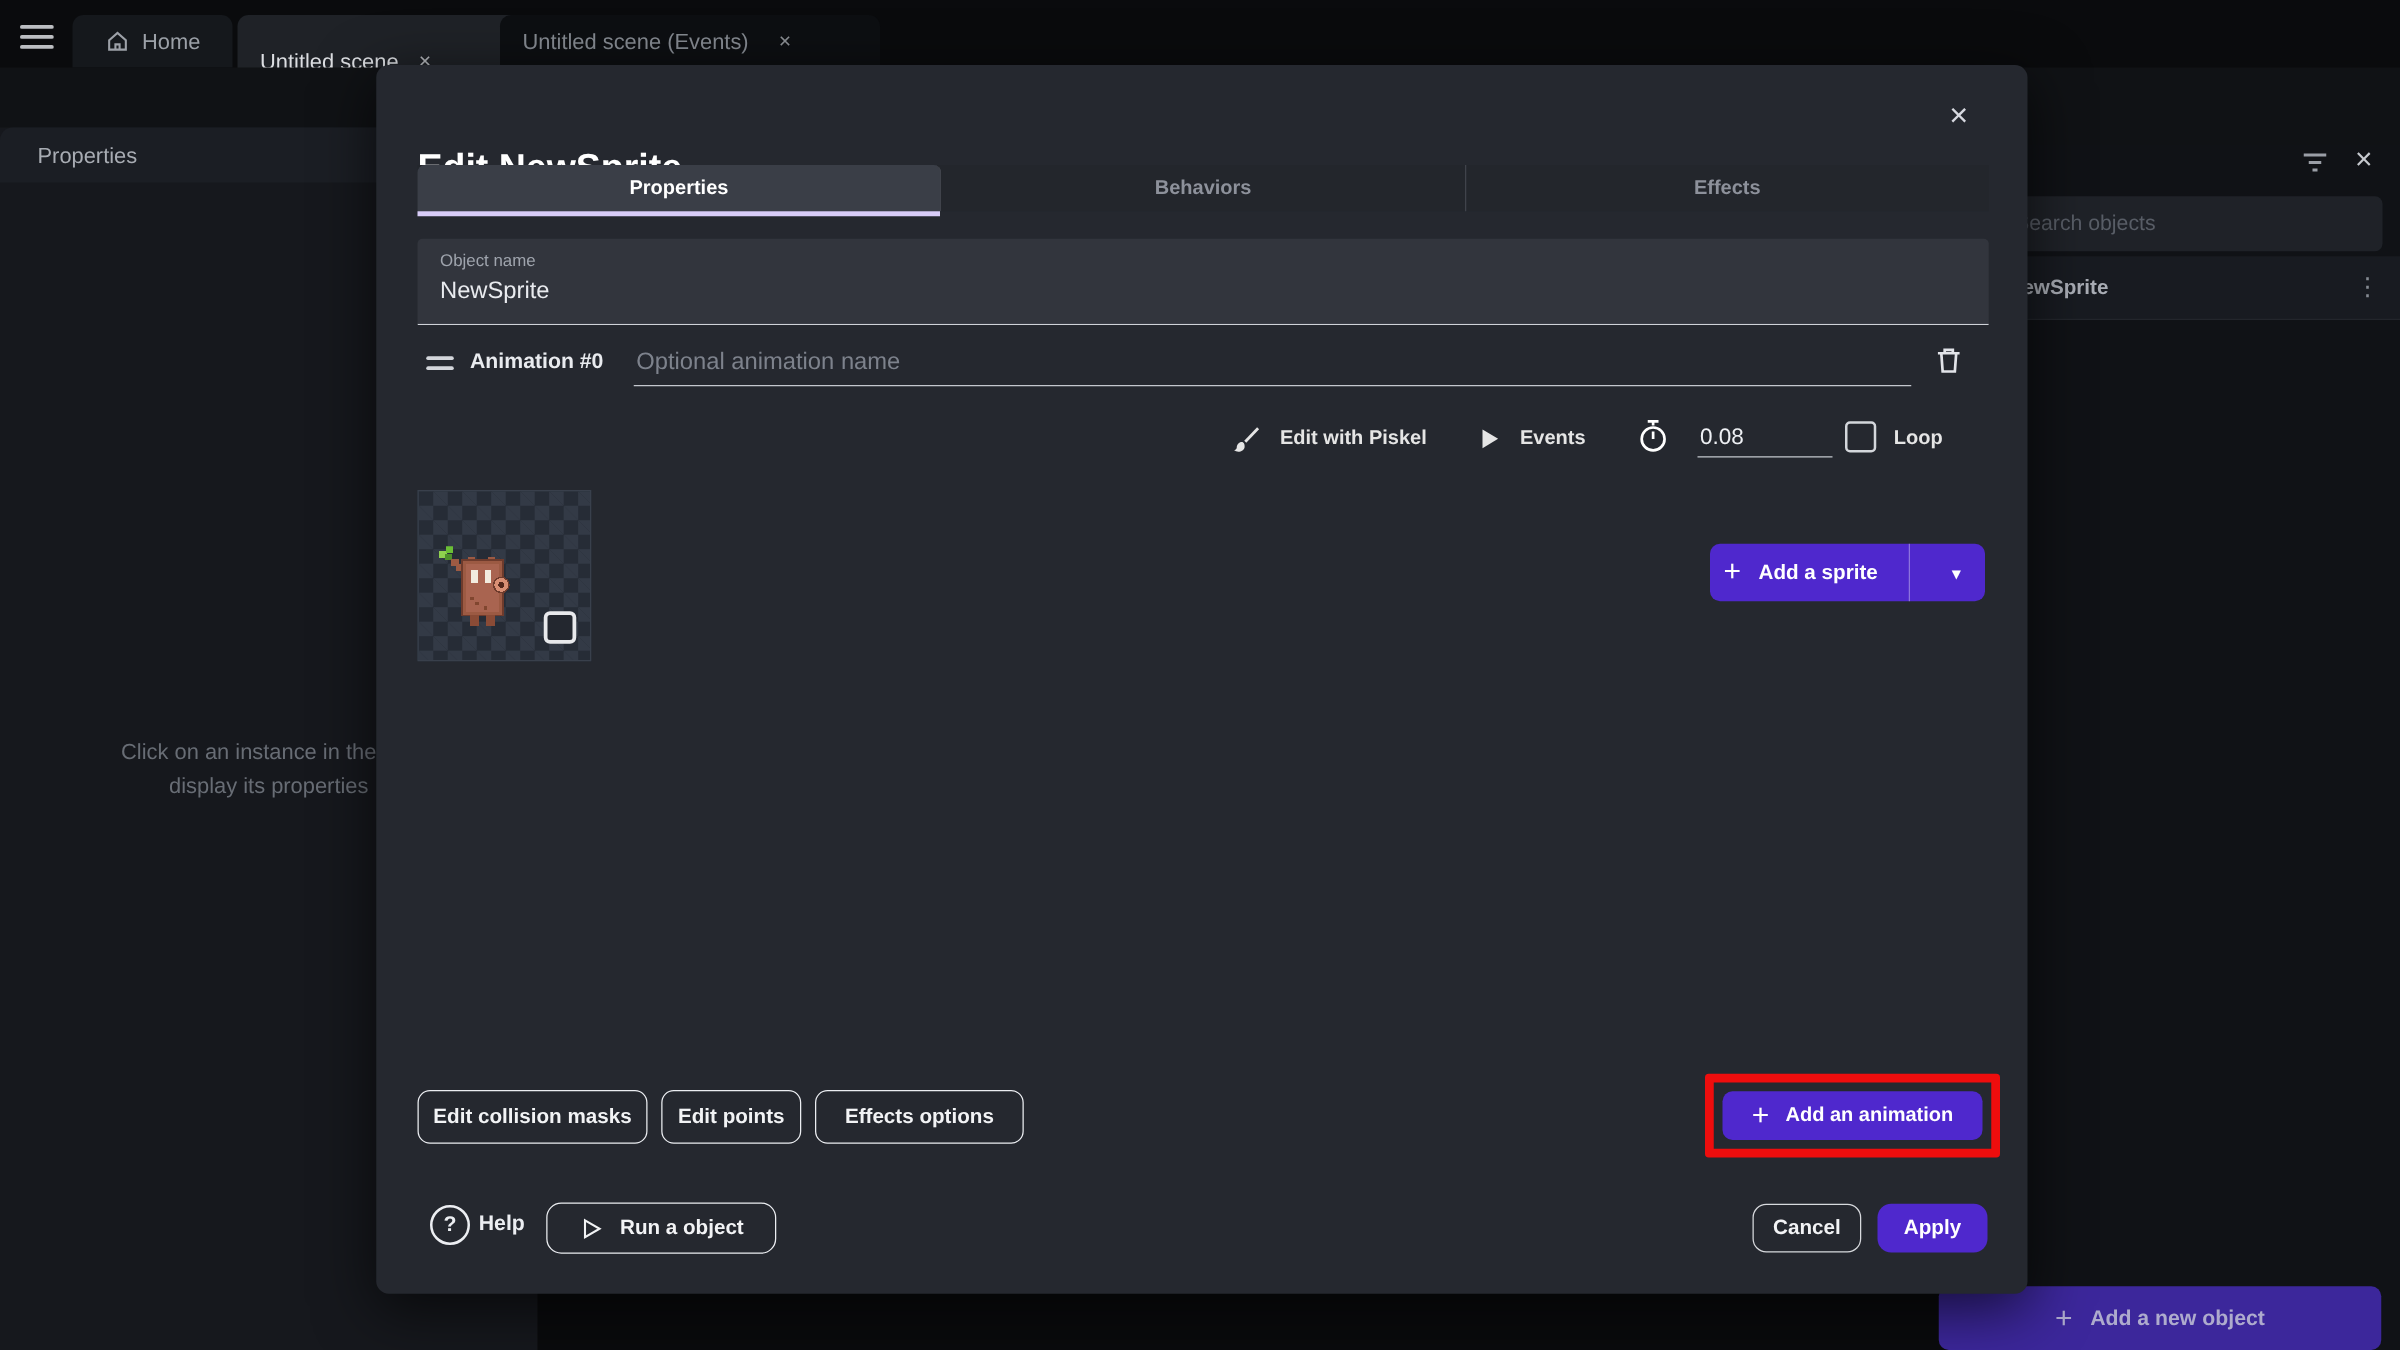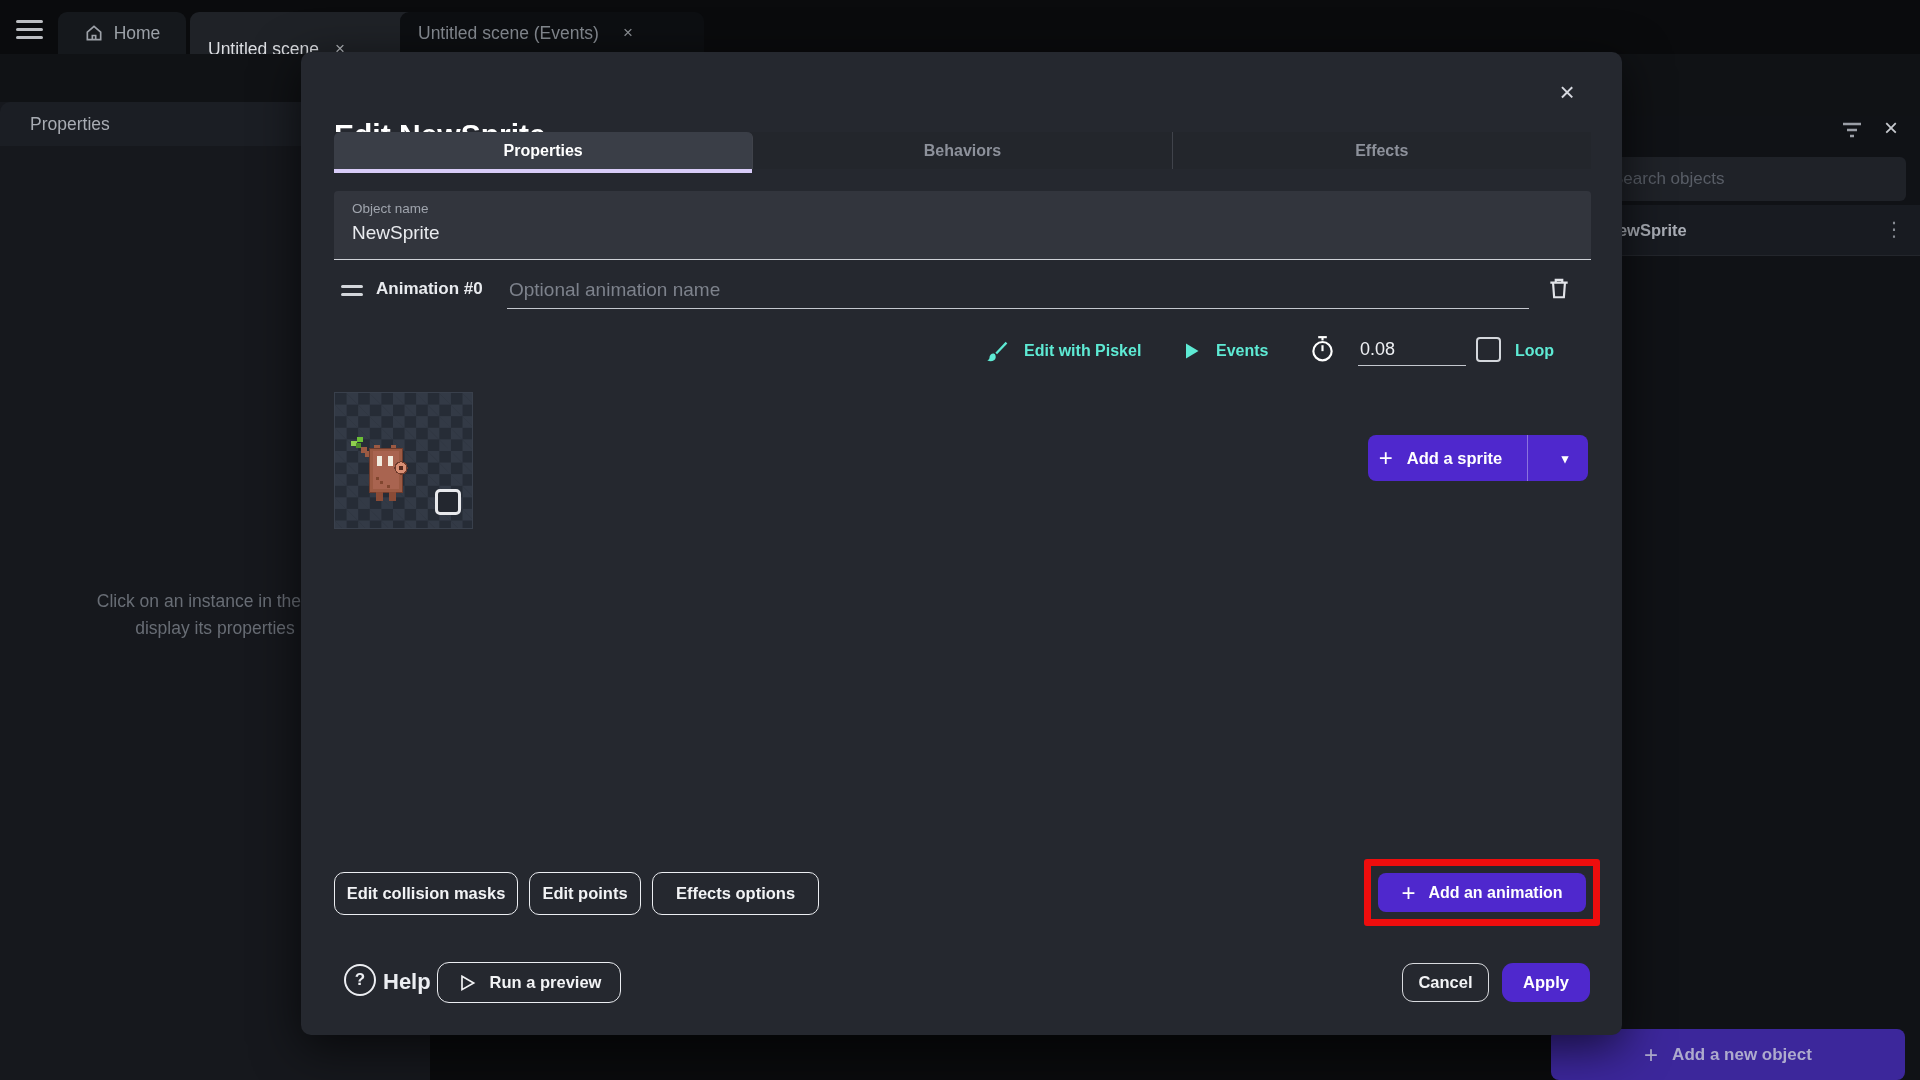--- a/index.html
+++ b/index.html
@@ -77,21 +77,21 @@
 
   .anim-handle{left:40px;top:233px;width:22px;height:11px;display:flex;flex-direction:column;justify-content:space-between;cursor:grab;}
   .anim-handle span{height:3px;background:#d3d6db;border-radius:2px;}
   .anim-label{left:75px;top:227px;font-size:17px;font-weight:bold;color:#e9ebef;}
   .anim-input{left:206px;top:220px;width:1018px;height:34px;background:transparent;border:none;
               border-bottom:1px solid #c4c7ce;color:#e9ebef;font-size:19px;outline:none;
               font-family:"Liberation Sans",sans-serif;}
   .anim-input::placeholder{color:#7d828c;}
   .anim-trash{left:1245px;top:222px;width:26px;height:28px;color:#e2e4e9;cursor:pointer;}
 
-  .prow{top:285px;height:28px;display:flex;align-items:center;color:#5eead4;}
+  .prow{top:285px;height:28px;display:flex;align-items:center;color:#e5e5e5;}
   .prow .blabel{font-size:16px;font-weight:bold;}
   .time-input{left:1057px;top:281px;width:104px;background:transparent;border:none;border-bottom:1px solid #c4c7ce;
               color:#eef0f4;font-size:18px;height:30px;outline:none;font-family:"Liberation Sans",sans-serif;}
   .loop-box{left:1175px;top:285px;width:21px;height:21px;border:2.5px solid #d4d7dc;border-radius:4px;cursor:pointer;}
 
   .tile{left:33px;top:340px;width:139px;height:137px;box-sizing:border-box;border:1px solid #39404c;
         background-color:#262c36;cursor:pointer;
         background-image:
           linear-gradient(45deg,#333a46 25%,transparent 25%,transparent 75%,#333a46 75%),
           linear-gradient(45deg,#333a46 25%,transparent 25%,transparent 75%,#333a46 75%);
@@ -111,21 +111,21 @@
                display:flex;align-items:center;justify-content:center;font-weight:bold;font-size:16.5px;
                font-family:"Liberation Sans",sans-serif;cursor:pointer;}
 
   .red-box{left:1063px;top:807px;width:236px;height:67px;border:7px solid #ee0d0d;border-radius:3px;
            box-sizing:border-box;display:flex;align-items:center;justify-content:center;padding:0 7px;}
   .add-anim{width:100%;height:39px;font-size:16px;gap:13px;}
 
   .help-circle{left:43px;top:912px;width:28px;height:28px;border:2.5px solid #eceef2;border-radius:50%;
                color:#eceef2;display:flex;align-items:center;justify-content:center;font-size:17px;
                font-weight:bold;cursor:pointer;}
-  .help-lbl{left:82px;top:917px;font-size:22px;font-weight:bold;color:#eceef2;cursor:pointer;}
+  .help-lbl{left:82px;top:917px;font-size:17px;font-weight:bold;color:#eceef2;cursor:pointer;}
   .run-preview{left:136px;top:910px;width:184px;height:41px;border-radius:12px;gap:13px;}
   .btn-cancel{left:1101px;top:911px;width:87px;height:39px;border-radius:11px;border-color:#d8dade;}
   .btn-apply{left:1201px;top:911px;width:88px;height:39px;border-radius:11px;font-size:16.5px;}
 </style>
 </head>
 <body>
 
 <div id="stage">
 
   <div class="abs topbar">
@@ -358,19 +358,19 @@
     </div>
 
     <div class="abs help-circle">?</div>
     <div class="abs help-lbl">Help</div>
     <button class="abs btn-outline run-preview">
       <span class="ico" style="width:20px;height:20px;">
         <svg viewBox="0 0 24 24" fill="none" stroke="currentColor" stroke-width="2">
             <polygon points="6,4 20,12 6,20"></polygon>
           </svg>
       </span>
-      <span>Run a preview</span>
+      <span>Run a object</span>
     </button>
     <button class="abs btn-outline btn-cancel">Cancel</button>
     <button class="abs btn-purple btn-apply">Apply</button>
   </div>
 
 </div>
 
 </body></html>

